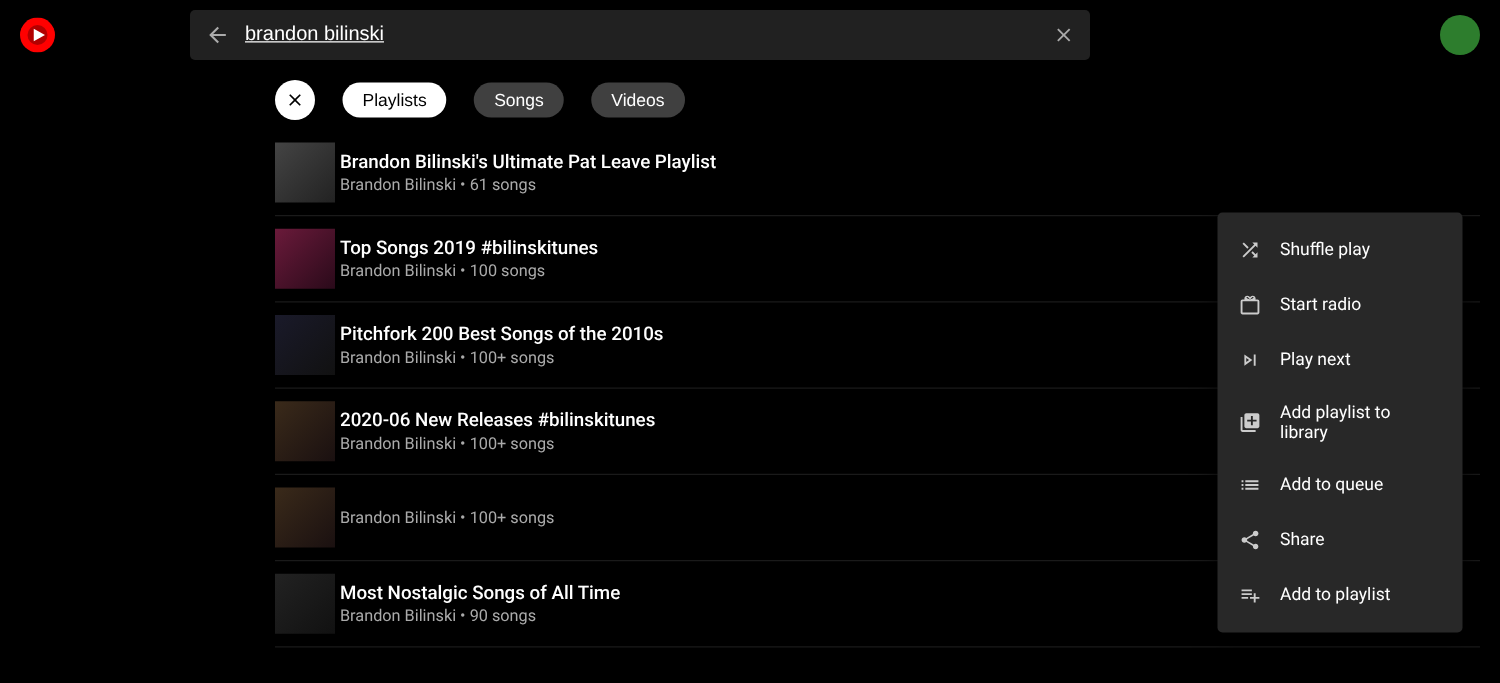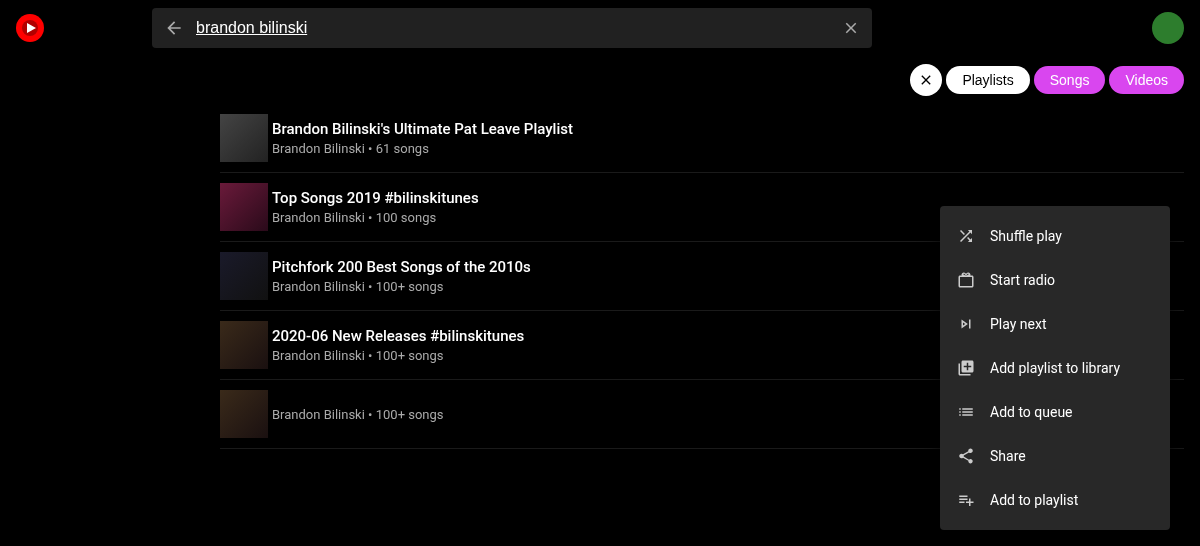--- a/index.html
+++ b/index.html
@@ -95,22 +95,21 @@
       font-weight: bold;
       color: #fff;
       margin-left: auto;
     }
 
     
     .filter-bar {
       display: flex;
       align-items: center;
       padding: 8px 16px 8px 220px;
-      gap: 4px;
-      justify-content: flex-end;
+      gap: 22px;
     }
 
     .filter-clear {
       width: 32px;
       height: 32px;
       border-radius: 50%;
       background: #fff;
       color: #000;
       border: none;
       cursor: pointer;
@@ -127,21 +126,21 @@
       cursor: pointer;
       border: none;
     }
 
     .filter-chip.active {
       background: #fff;
       color: #000;
     }
 
     .filter-chip.inactive {
-      background: #d946ef;
+      background: #404040;
       color: #fff;
     }
 
     
     .main-content {
       padding: 0 16px 0 220px;
       overflow-y: auto;
       height: calc(546px - 56px - 48px);
     }
 
@@ -186,27 +185,26 @@
     .playlist-meta {
       font-size: 13px;
       color: #aaa;
     }
 
     
     .context-menu {
       position: absolute;
       top: 170px;
       right: 30px;
-      width: 230px;
+      width: 196px;
       background: #282828;
       border-radius: 4px;
       padding: 8px 0;
       box-shadow: 0 4px 20px rgba(0,0,0,0.8);
       z-index: 100;
-      margin-top: 36px;
     }
 
     .context-menu-item {
       display: flex;
       align-items: center;
       padding: 12px 16px;
       gap: 14px;
       cursor: pointer;
       font-size: 14px;
       color: #fff;
@@ -297,20 +295,27 @@
         <div class="playlist-title">2020-06 New Releases #bilinskitunes</div>
         <div class="playlist-meta">Brandon Bilinski • 100+ songs</div>
       </div>
     </div>
     <div class="playlist-item">
       <div class="playlist-thumb thumb-5"></div>
       <div class="playlist-info">
         <div class="playlist-meta">Brandon Bilinski • 100+ songs</div>
       </div>
     </div>
+    <div class="playlist-item">
+      <div class="playlist-thumb thumb-6"></div>
+      <div class="playlist-info">
+        <div class="playlist-title">Most Nostalgic Songs of All Time</div>
+        <div class="playlist-meta">Brandon Bilinski • 90 songs</div>
+      </div>
+    </div>
   </div>
 
 <div class="context-menu">
 <div class="context-menu-item">
       <span class="menu-icon">
         <svg width="18" height="18" viewBox="0 0 24 24" fill="#ccc">
           <path d="M10.59 9.17L5.41 4 4 5.41l5.17 5.17 1.42-1.41zM14.5 4l2.04 2.04L4 18.59 5.41 20 17.96 7.46 20 9.5V4h-5.5zm.33 9.41l-1.41 1.41 3.13 3.13L14.5 20H20v-5.5l-2.04 2.04-3.13-3.13z"></path>
         </svg>
       </span>
       <span>Shuffle play</span>

